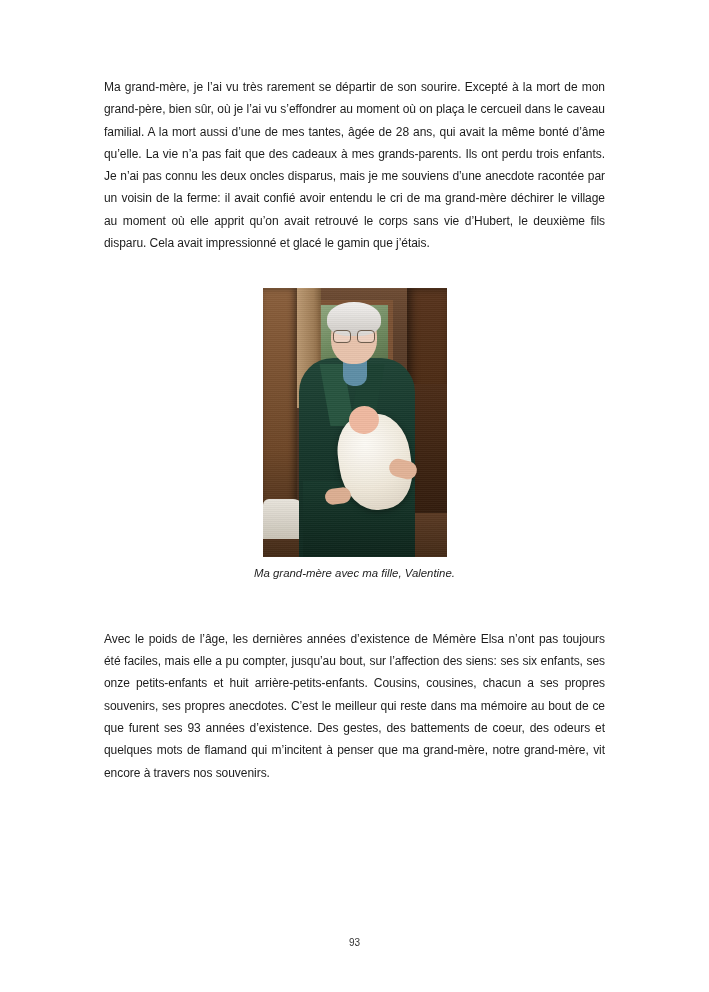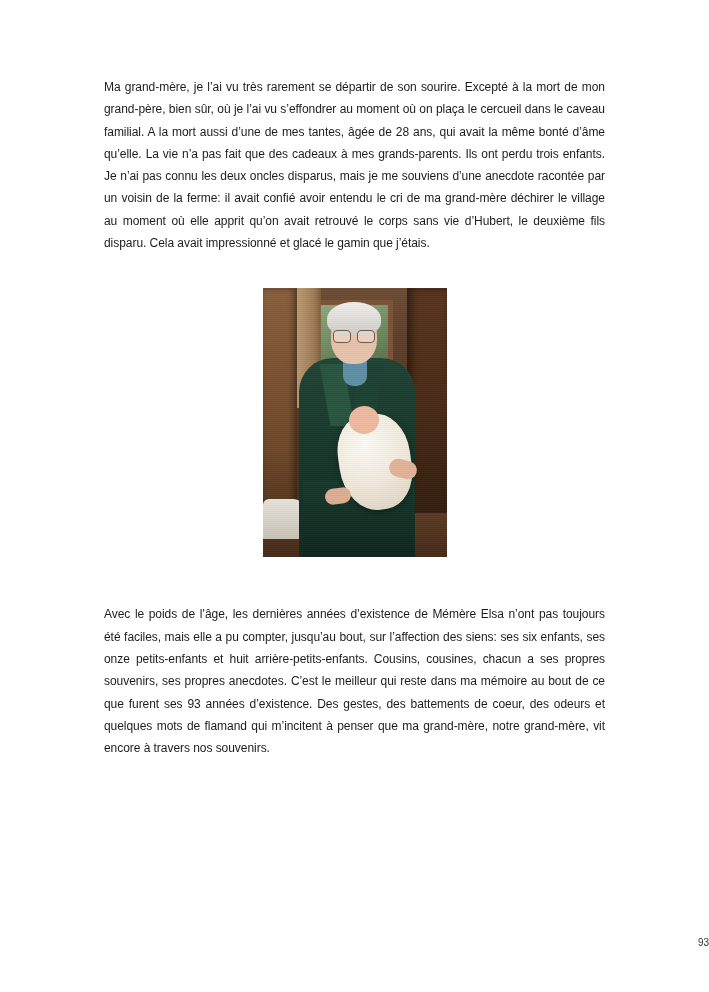--- a/index.html
+++ b/index.html
@@ -204,21 +204,21 @@
     width: 240px;
   }
   .para-bottom {
     margin: 46px 0 12px 0;
   }
   .folio {
     position: absolute;
     left: 0;
     right: 0;
     bottom: 44px;
-    text-align: right;
+    text-align: center;
     font-size: 10px;
     color: #333333;
   }
 </style>
 </head>
 <body>
 
 <div class="page">
 
   <p class="body-text para-top">Ma grand-mère, je l’ai vu très rarement se départir de son sourire. Excepté à la mort de mon grand-père, bien sûr, où je l’ai vu s’effondrer au moment où on plaça le cercueil dans le caveau familial. A la mort aussi d’une de mes tantes, âgée de 28 ans, qui avait la même bonté d’âme qu’elle. La vie n’a pas fait que des cadeaux à mes grands-parents. Ils ont perdu trois enfants. Je n’ai pas connu les deux oncles disparus, mais je me souviens d’une anecdote racontée par un voisin de la ferme: il avait confié avoir entendu le cri de ma grand-mère déchirer le village au moment où elle apprit qu’on avait retrouvé le corps sans vie d’Hubert, le deuxième fils disparu. Cela avait impressionné et glacé le gamin que j’étais.</p>
@@ -240,18 +240,19 @@
       <div class="ph-collar"></div>
       <div class="ph-head"></div>
       <div class="ph-hair"></div>
       <div class="ph-glasses"></div>
       <div class="ph-baby-wrap"></div>
       <div class="ph-baby-head"></div>
       <div class="ph-hand"></div>
       <div class="ph-hand2"></div>
       <div class="ph-grain"></div>
     </div>
+    <div class="caption">Ma grand-mère avec ma fille, Valentine.</div>
   </div>
 
   <p class="body-text para-bottom">Avec le poids de l’âge, les dernières années d’existence de Mémère Elsa n’ont pas toujours été faciles, mais elle a pu compter, jusqu’au bout, sur l’affection des siens: ses six enfants, ses onze petits-enfants et huit arrière-petits-enfants. Cousins, cousines, chacun a ses propres souvenirs, ses propres anecdotes. C’est le meilleur qui reste dans ma mémoire au bout de ce que furent ses 93 années d’existence. Des gestes, des battements de coeur, des odeurs et quelques mots de flamand qui m’incitent à penser que ma grand-mère, notre grand-mère, vit encore à travers nos souvenirs.</p>
 
   <div class="folio">93</div>
 </div>
 
 </body></html>

